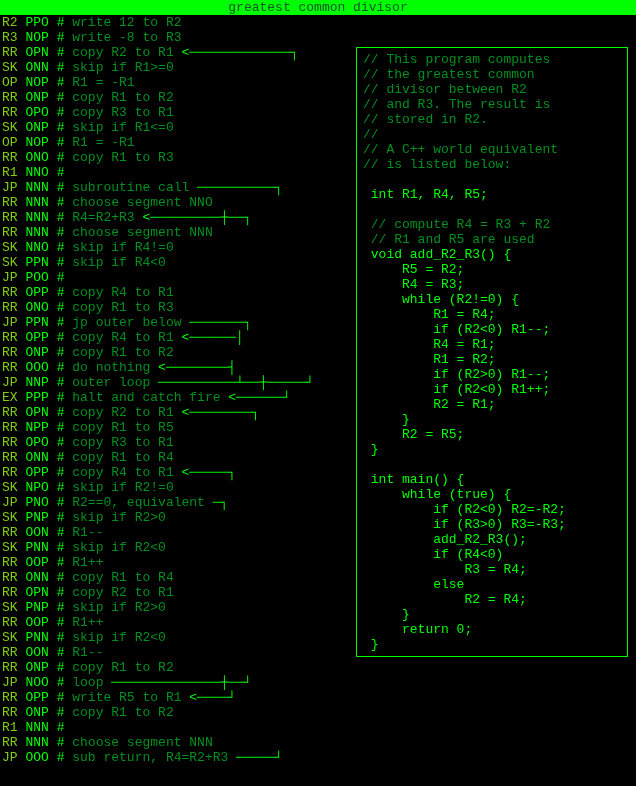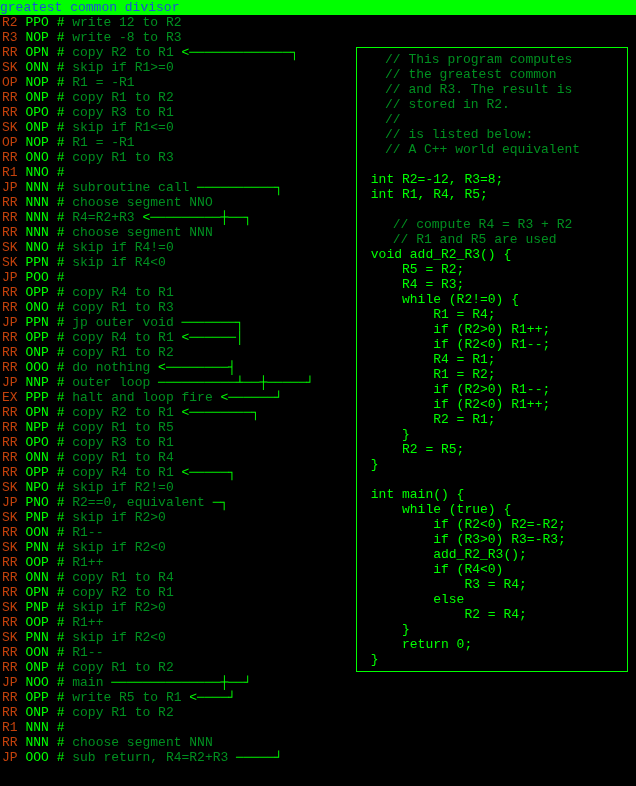--- a/index.html
+++ b/index.html
@@ -9,53 +9,54 @@
     font-size: 13px;
     line-height: 15px;
     color: #00ff00;
     width: 636px;
     height: 786px;
     overflow: hidden;
     position: relative;
   }
   .header {
     background: #00ff00;
-    color: #1d4ed8;
+    color: #14532d;
     padding: 0 0;
     width: 100%;
     white-space: pre;
+    text-align: center;
   }
   .content {
     position: relative;
     padding: 0 2px;
   }
   .code-line {
     color: #00c000;
     white-space: pre;
     height: 15px;
   }
-  .code-line .op { color: #c2410c; }
+  .code-line .op { color: #84cc16; }
   .code-line .arg { color: #00ff00; margin-top: 12px; }
   .code-line .hash { color: #00ff00; }
   .code-line .cmt { color: #009020; }
   .arrow-tail { color: #00ff00; }
   .side-panel {
     position: absolute;
     left: 356px;
     top: 47px;
     width: 272px;
     border: 1px solid #00ff00;
     padding: 4px 6px;
   }
   .side-line {
     color: #00ff00;
     white-space: pre;
     height: 15px;
   }
-  .side-cmt { color: #009020; margin-left: 22px; }
+  .side-cmt { color: #009020; }
 </style>
 </head>
 <body>
 
 <div class="header"><span>greatest common divisor</span></div>
 
 <div class="content" id="code-container">
     <div class="code-line"><span class="op">R2</span> <span class="arg">PPO</span> <span class="hash">#</span> <span class="cmt">write 12 to R2</span></div>
     <div class="code-line"><span class="op">R3</span> <span class="arg">NOP</span> <span class="hash">#</span> <span class="cmt">write -8 to R3</span></div>
     <div class="code-line"><span class="op">RR</span> <span class="arg">OPN</span> <span class="hash">#</span> <span class="cmt">copy R2 to R1</span><span class="arrow-tail"> &lt;─────────────┐</span></div>
@@ -69,72 +70,71 @@
     <div class="code-line"><span class="op">R1</span> <span class="arg">NNO</span> <span class="hash">#</span> <span class="cmt"></span></div>
     <div class="code-line"><span class="op">JP</span> <span class="arg">NNN</span> <span class="hash">#</span> <span class="cmt">subroutine call</span><span class="arrow-tail"> ──────────┐</span></div>
     <div class="code-line"><span class="op">RR</span> <span class="arg">NNN</span> <span class="hash">#</span> <span class="cmt">choose segment NNO</span></div>
     <div class="code-line"><span class="op">RR</span> <span class="arg">NNN</span> <span class="hash">#</span> <span class="cmt">R4=R2+R3</span><span class="arrow-tail"> &lt;─────────┼──┐</span></div>
     <div class="code-line"><span class="op">RR</span> <span class="arg">NNN</span> <span class="hash">#</span> <span class="cmt">choose segment NNN</span></div>
     <div class="code-line"><span class="op">SK</span> <span class="arg">NNO</span> <span class="hash">#</span> <span class="cmt">skip if R4!=0</span></div>
     <div class="code-line"><span class="op">SK</span> <span class="arg">PPN</span> <span class="hash">#</span> <span class="cmt">skip if R4&lt;0</span></div>
     <div class="code-line"><span class="op">JP</span> <span class="arg">POO</span> <span class="hash">#</span> <span class="cmt"></span></div>
     <div class="code-line"><span class="op">RR</span> <span class="arg">OPP</span> <span class="hash">#</span> <span class="cmt">copy R4 to R1</span></div>
     <div class="code-line"><span class="op">RR</span> <span class="arg">ONO</span> <span class="hash">#</span> <span class="cmt">copy R1 to R3</span></div>
-    <div class="code-line"><span class="op">JP</span> <span class="arg">PPN</span> <span class="hash">#</span> <span class="cmt">jp outer void</span><span class="arrow-tail"> ───────┐</span></div>
+    <div class="code-line"><span class="op">JP</span> <span class="arg">PPN</span> <span class="hash">#</span> <span class="cmt">jp outer below</span><span class="arrow-tail"> ───────┐</span></div>
     <div class="code-line"><span class="op">RR</span> <span class="arg">OPP</span> <span class="hash">#</span> <span class="cmt">copy R4 to R1</span><span class="arrow-tail"> &lt;──────│</span></div>
     <div class="code-line"><span class="op">RR</span> <span class="arg">ONP</span> <span class="hash">#</span> <span class="cmt">copy R1 to R2</span></div>
     <div class="code-line"><span class="op">RR</span> <span class="arg">OOO</span> <span class="hash">#</span> <span class="cmt">do nothing</span><span class="arrow-tail"> &lt;────────┤</span></div>
     <div class="code-line"><span class="op">JP</span> <span class="arg">NNP</span> <span class="hash">#</span> <span class="cmt">outer loop</span><span class="arrow-tail"> ──────────┴──┼─────┘</span></div>
-    <div class="code-line"><span class="op">EX</span> <span class="arg">PPP</span> <span class="hash">#</span> <span class="cmt">halt and loop fire</span><span class="arrow-tail"> &lt;──────┘</span></div>
+    <div class="code-line"><span class="op">EX</span> <span class="arg">PPP</span> <span class="hash">#</span> <span class="cmt">halt and catch fire</span><span class="arrow-tail"> &lt;──────┘</span></div>
     <div class="code-line"><span class="op">RR</span> <span class="arg">OPN</span> <span class="hash">#</span> <span class="cmt">copy R2 to R1</span><span class="arrow-tail"> &lt;────────┐</span></div>
     <div class="code-line"><span class="op">RR</span> <span class="arg">NPP</span> <span class="hash">#</span> <span class="cmt">copy R1 to R5</span></div>
     <div class="code-line"><span class="op">RR</span> <span class="arg">OPO</span> <span class="hash">#</span> <span class="cmt">copy R3 to R1</span></div>
     <div class="code-line"><span class="op">RR</span> <span class="arg">ONN</span> <span class="hash">#</span> <span class="cmt">copy R1 to R4</span></div>
     <div class="code-line"><span class="op">RR</span> <span class="arg">OPP</span> <span class="hash">#</span> <span class="cmt">copy R4 to R1</span><span class="arrow-tail"> &lt;─────┐</span></div>
     <div class="code-line"><span class="op">SK</span> <span class="arg">NPO</span> <span class="hash">#</span> <span class="cmt">skip if R2!=0</span></div>
     <div class="code-line"><span class="op">JP</span> <span class="arg">PNO</span> <span class="hash">#</span> <span class="cmt">R2==0, equivalent</span><span class="arrow-tail"> ─┐</span></div>
     <div class="code-line"><span class="op">SK</span> <span class="arg">PNP</span> <span class="hash">#</span> <span class="cmt">skip if R2&gt;0</span></div>
     <div class="code-line"><span class="op">RR</span> <span class="arg">OON</span> <span class="hash">#</span> <span class="cmt">R1--</span></div>
     <div class="code-line"><span class="op">SK</span> <span class="arg">PNN</span> <span class="hash">#</span> <span class="cmt">skip if R2&lt;0</span></div>
     <div class="code-line"><span class="op">RR</span> <span class="arg">OOP</span> <span class="hash">#</span> <span class="cmt">R1++</span></div>
     <div class="code-line"><span class="op">RR</span> <span class="arg">ONN</span> <span class="hash">#</span> <span class="cmt">copy R1 to R4</span></div>
     <div class="code-line"><span class="op">RR</span> <span class="arg">OPN</span> <span class="hash">#</span> <span class="cmt">copy R2 to R1</span></div>
     <div class="code-line"><span class="op">SK</span> <span class="arg">PNP</span> <span class="hash">#</span> <span class="cmt">skip if R2&gt;0</span></div>
     <div class="code-line"><span class="op">RR</span> <span class="arg">OOP</span> <span class="hash">#</span> <span class="cmt">R1++</span></div>
     <div class="code-line"><span class="op">SK</span> <span class="arg">PNN</span> <span class="hash">#</span> <span class="cmt">skip if R2&lt;0</span></div>
     <div class="code-line"><span class="op">RR</span> <span class="arg">OON</span> <span class="hash">#</span> <span class="cmt">R1--</span></div>
     <div class="code-line"><span class="op">RR</span> <span class="arg">ONP</span> <span class="hash">#</span> <span class="cmt">copy R1 to R2</span></div>
-    <div class="code-line"><span class="op">JP</span> <span class="arg">NOO</span> <span class="hash">#</span> <span class="cmt">main</span><span class="arrow-tail"> ──────────────┼──┘</span></div>
+    <div class="code-line"><span class="op">JP</span> <span class="arg">NOO</span> <span class="hash">#</span> <span class="cmt">loop</span><span class="arrow-tail"> ──────────────┼──┘</span></div>
     <div class="code-line"><span class="op">RR</span> <span class="arg">OPP</span> <span class="hash">#</span> <span class="cmt">write R5 to R1</span><span class="arrow-tail"> &lt;────┘</span></div>
     <div class="code-line"><span class="op">RR</span> <span class="arg">ONP</span> <span class="hash">#</span> <span class="cmt">copy R1 to R2</span></div>
     <div class="code-line"><span class="op">R1</span> <span class="arg">NNN</span> <span class="hash">#</span> <span class="cmt"></span></div>
     <div class="code-line"><span class="op">RR</span> <span class="arg">NNN</span> <span class="hash">#</span> <span class="cmt">choose segment NNN</span></div>
     <div class="code-line"><span class="op">JP</span> <span class="arg">OOO</span> <span class="hash">#</span> <span class="cmt">sub return, R4=R2+R3</span><span class="arrow-tail"> ─────┘</span></div>
   </div>
 
 <div class="side-panel" id="side-container">
     <div class="side-line side-cmt">// This program computes</div>
     <div class="side-line side-cmt">// the greatest common</div>
+    <div class="side-line side-cmt">// divisor between R2</div>
     <div class="side-line side-cmt">// and R3. The result is</div>
     <div class="side-line side-cmt">// stored in R2.</div>
     <div class="side-line side-cmt">//</div>
+    <div class="side-line side-cmt">// A C++ world equivalent</div>
     <div class="side-line side-cmt">// is listed below:</div>
-    <div class="side-line side-cmt">// A C++ world equivalent</div>
     <div class="side-line"> </div>
-    <div class="side-line"> int R2=-12, R3=8;</div>
     <div class="side-line"> int R1, R4, R5;</div>
     <div class="side-line"> </div>
     <div class="side-line side-cmt"> // compute R4 = R3 + R2</div>
     <div class="side-line side-cmt"> // R1 and R5 are used</div>
     <div class="side-line"> void add_R2_R3() {</div>
     <div class="side-line">     R5 = R2;</div>
     <div class="side-line">     R4 = R3;</div>
     <div class="side-line">     while (R2!=0) {</div>
     <div class="side-line">         R1 = R4;</div>
-    <div class="side-line">         if (R2&gt;0) R1++;</div>
     <div class="side-line">         if (R2&lt;0) R1--;</div>
     <div class="side-line">         R4 = R1;</div>
     <div class="side-line">         R1 = R2;</div>
     <div class="side-line">         if (R2&gt;0) R1--;</div>
     <div class="side-line">         if (R2&lt;0) R1++;</div>
     <div class="side-line">         R2 = R1;</div>
     <div class="side-line">     }</div>
     <div class="side-line">     R2 = R5;</div>
     <div class="side-line"> }</div>
     <div class="side-line"> </div>

